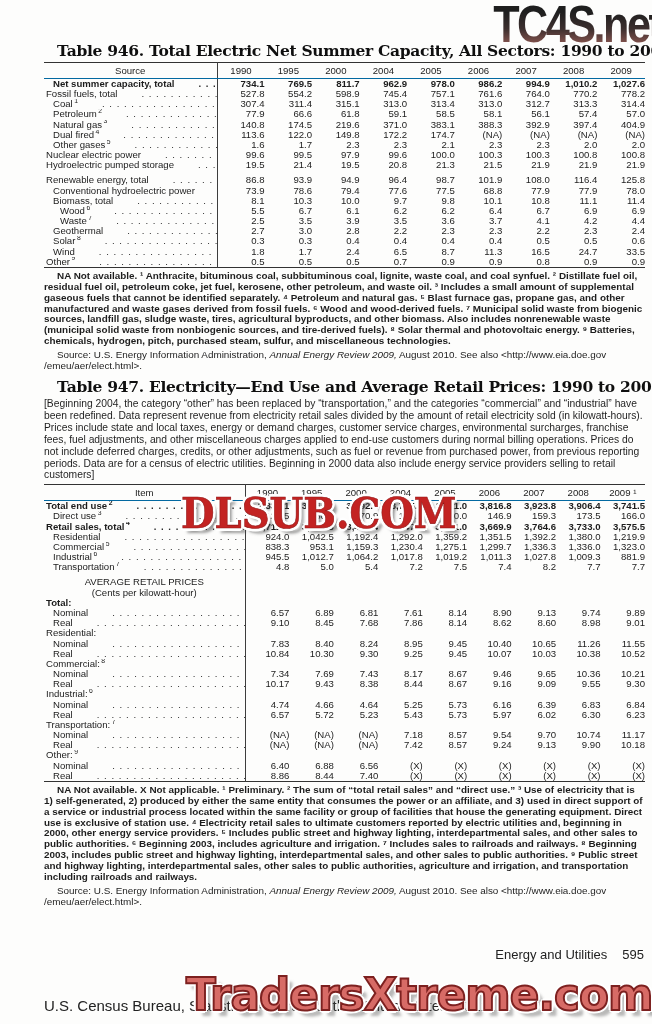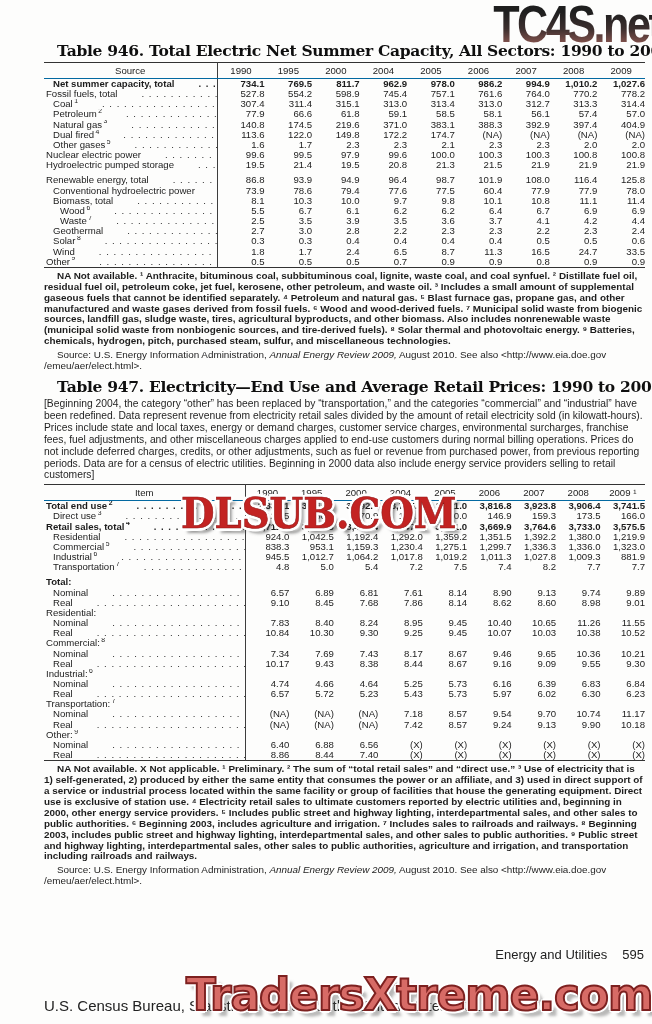--- a/index.html
+++ b/index.html
@@ -302,21 +302,21 @@
             <div class="fx">
               <span class="lbl i1">Conventional hydroelectric power</span>
               <span class="leader">. . . . . . . . . . . . . . . . . . . . . . . . . . . . . . . . . . . . . . . . . . . . . . . . . . . . . . . . . . . . </span>
             </div>
           </td>
           <td class="val">73.9</td>
           <td class="val">78.6</td>
           <td class="val">79.4</td>
           <td class="val">77.6</td>
           <td class="val">77.5</td>
-          <td class="val">60.4</td>
+          <td class="val">68.8</td>
           <td class="val">77.9</td>
           <td class="val">77.9</td>
           <td class="val">78.0</td>
         </tr>
         <tr>
           <td class="stub">
             <div class="fx">
               <span class="lbl i1">Biomass, total</span>
               <span class="leader">. . . . . . . . . . . . . . . . . . . . . . . . . . . . . . . . . . . . . . . . . . . . . . . . . . . . . . . . . . . . </span>
             </div>
@@ -586,20 +586,27 @@
           <td class="val">7.5</td>
           <td class="val">7.4</td>
           <td class="val">8.2</td>
           <td class="val">7.7</td>
           <td class="val">7.7</td>
         </tr>
         <tr>
           <td class="stub gap"></td>
           <td class="gap" colspan="9"></td>
         </tr>
+        <tr>
+          <td class="stub sec">
+            <div>AVERAGE RETAIL PRICES</div>
+            <div>(Cents per kilowatt-hour)</div>
+          </td>
+          <td colspan="9"></td>
+        </tr>
         <tr class="b">
           <td class="stub">
             <div class="fx">
               <span class="lbl i0">Total:</span>
             </div>
           </td>
           <td class="val"></td>
           <td class="val"></td>
           <td class="val"></td>
           <td class="val"></td>

